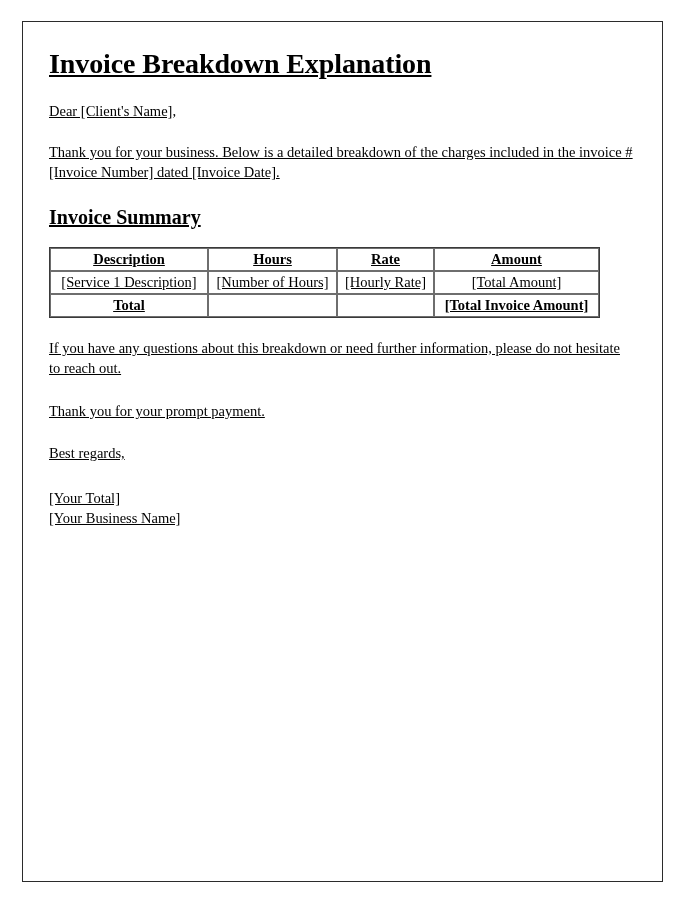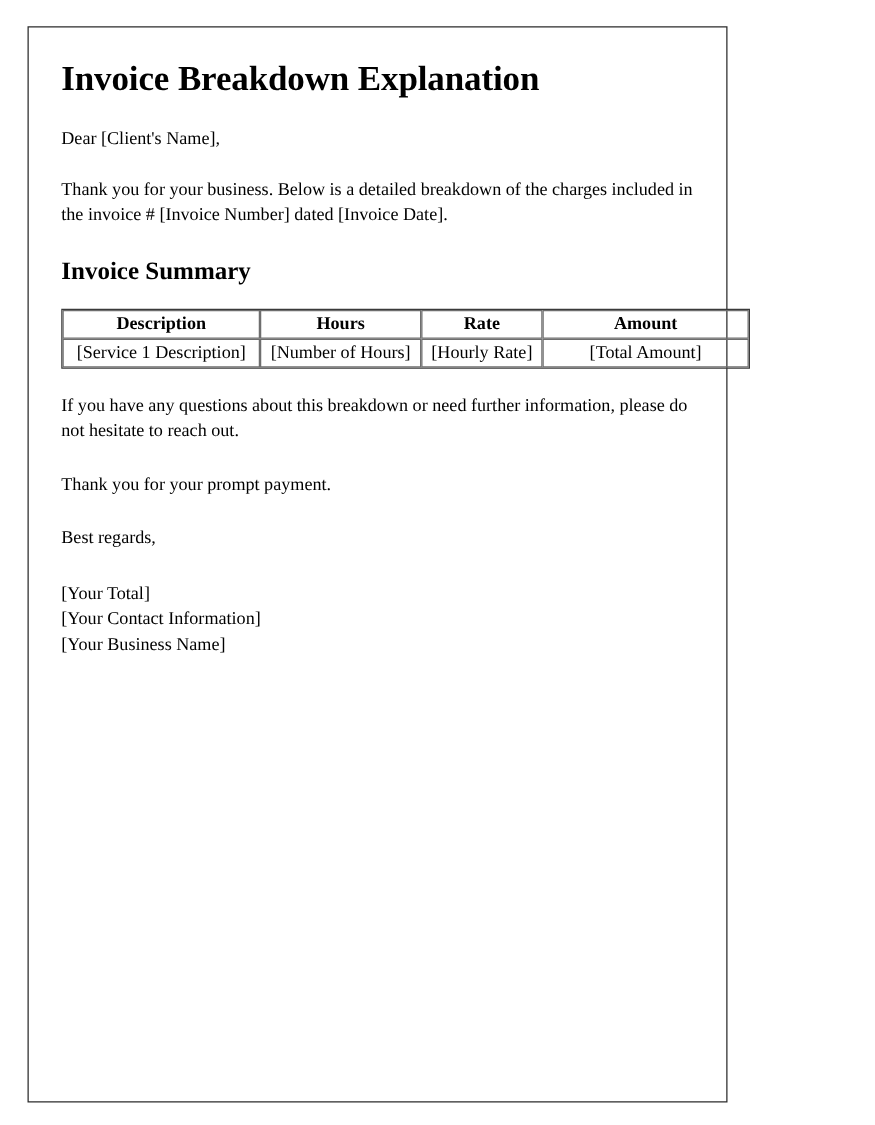--- a/index.html
+++ b/index.html
@@ -12,25 +12,26 @@
     height: 900px;
     font-family: "Liberation Serif", "DejaVu Serif", serif;
     color: #000000;
     overflow: hidden;
   }
 
   .page-sheet {
     position: absolute;
     left: 22px;
     top: 21px;
-    width: 560px;
+    width: 641px;
     height: 861px;
     border: 1.5px solid #2b2b2b;
     box-sizing: border-box;
     background: #ffffff;
+    text-decoration: underline;
   }
 
   .page-content {
     padding: 26px 26px 0 26px;
   }
 
   .doc-title {
     font-size: 28px;
     font-weight: bold;
     line-height: 1.15;
@@ -150,29 +151,34 @@
           <th>Amount</th>
         </tr>
       </thead>
       <tbody>
         <tr>
           <td>[Service 1 Description]</td>
           <td>[Number of Hours]</td>
           <td>[Hourly Rate]</td>
           <td>[Total Amount]</td>
         </tr>
+        <tr class="total-row">
+          <td>Total</td>
+          <td></td>
+          <td></td>
+          <td>[Total Invoice Amount]</td>
+        </tr>
       </tbody>
     </table>
 
     <p class="closing-paragraph">If you have any questions about this breakdown or need further information, please do not hesitate to reach out.</p>
 
     <p class="thanks-paragraph">Thank you for your prompt payment.</p>
 
     <p class="regards-line">Best regards,</p>
 
     <div class="signature-block">
       <div>[Your Total]</div>
-      <div>[Your Contact Information]</div>
       <div>[Your Business Name]</div>
     </div>
 
   </div>
 </div>
 
 </body></html>

